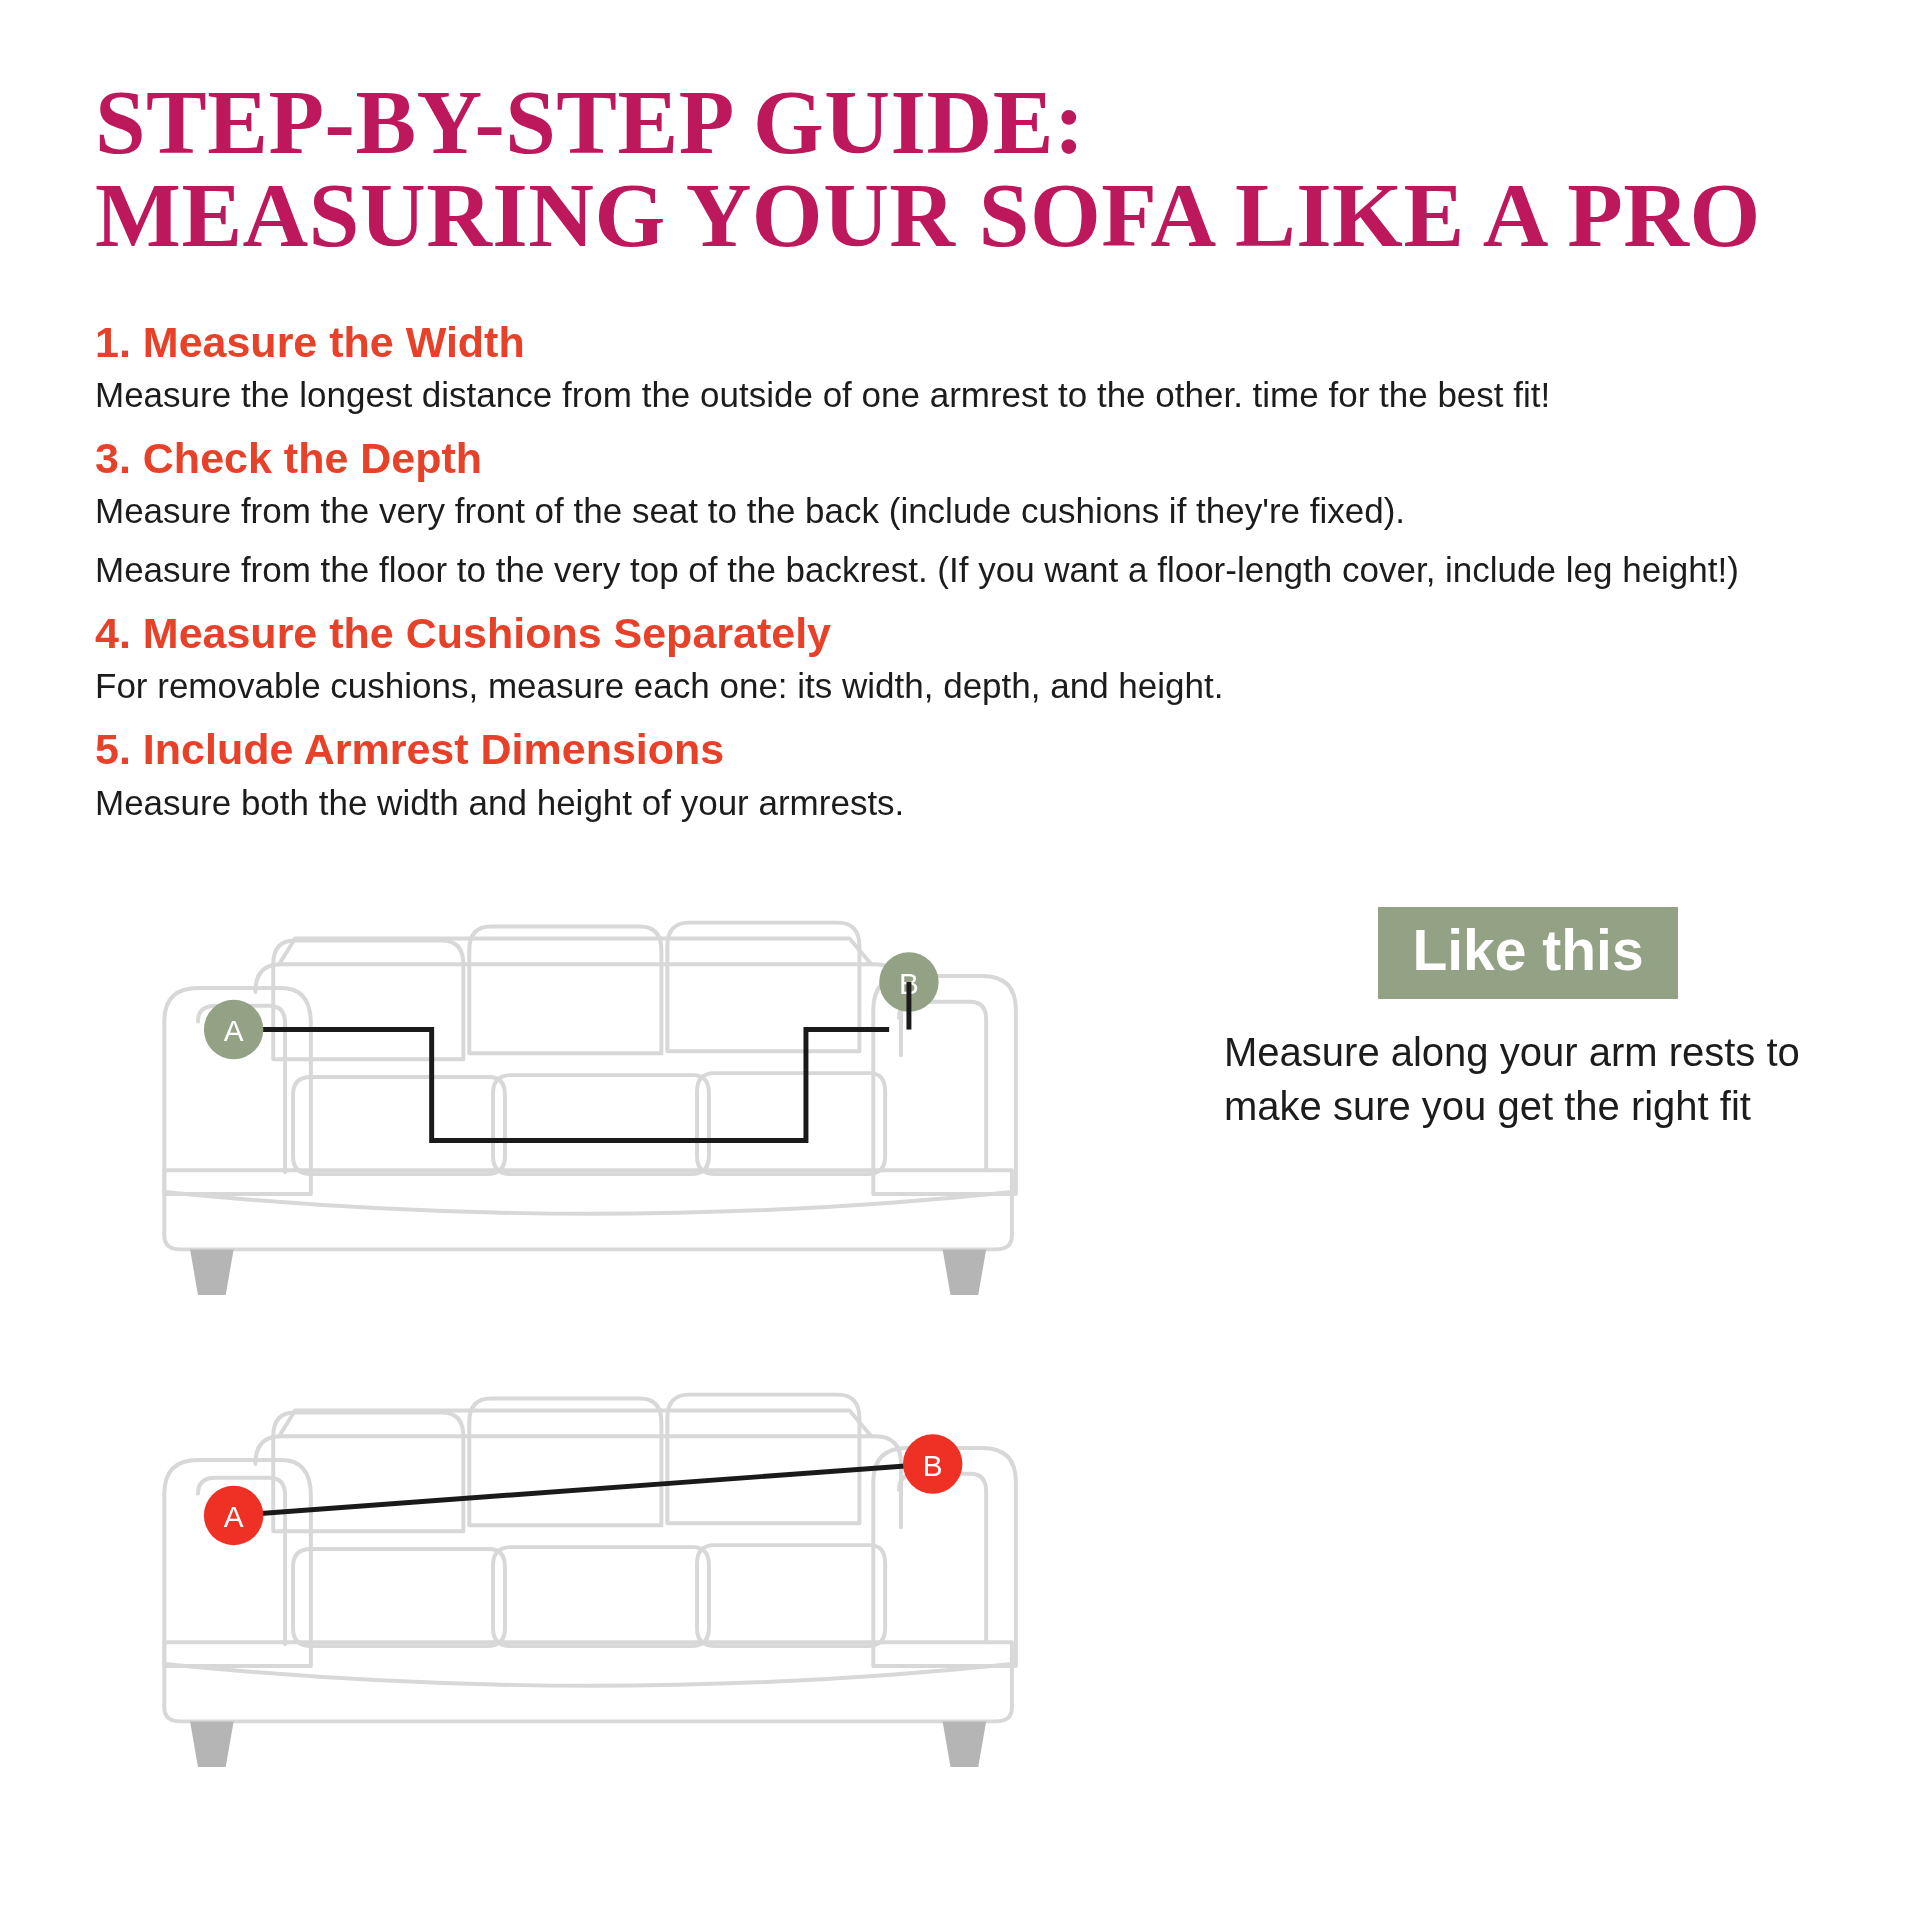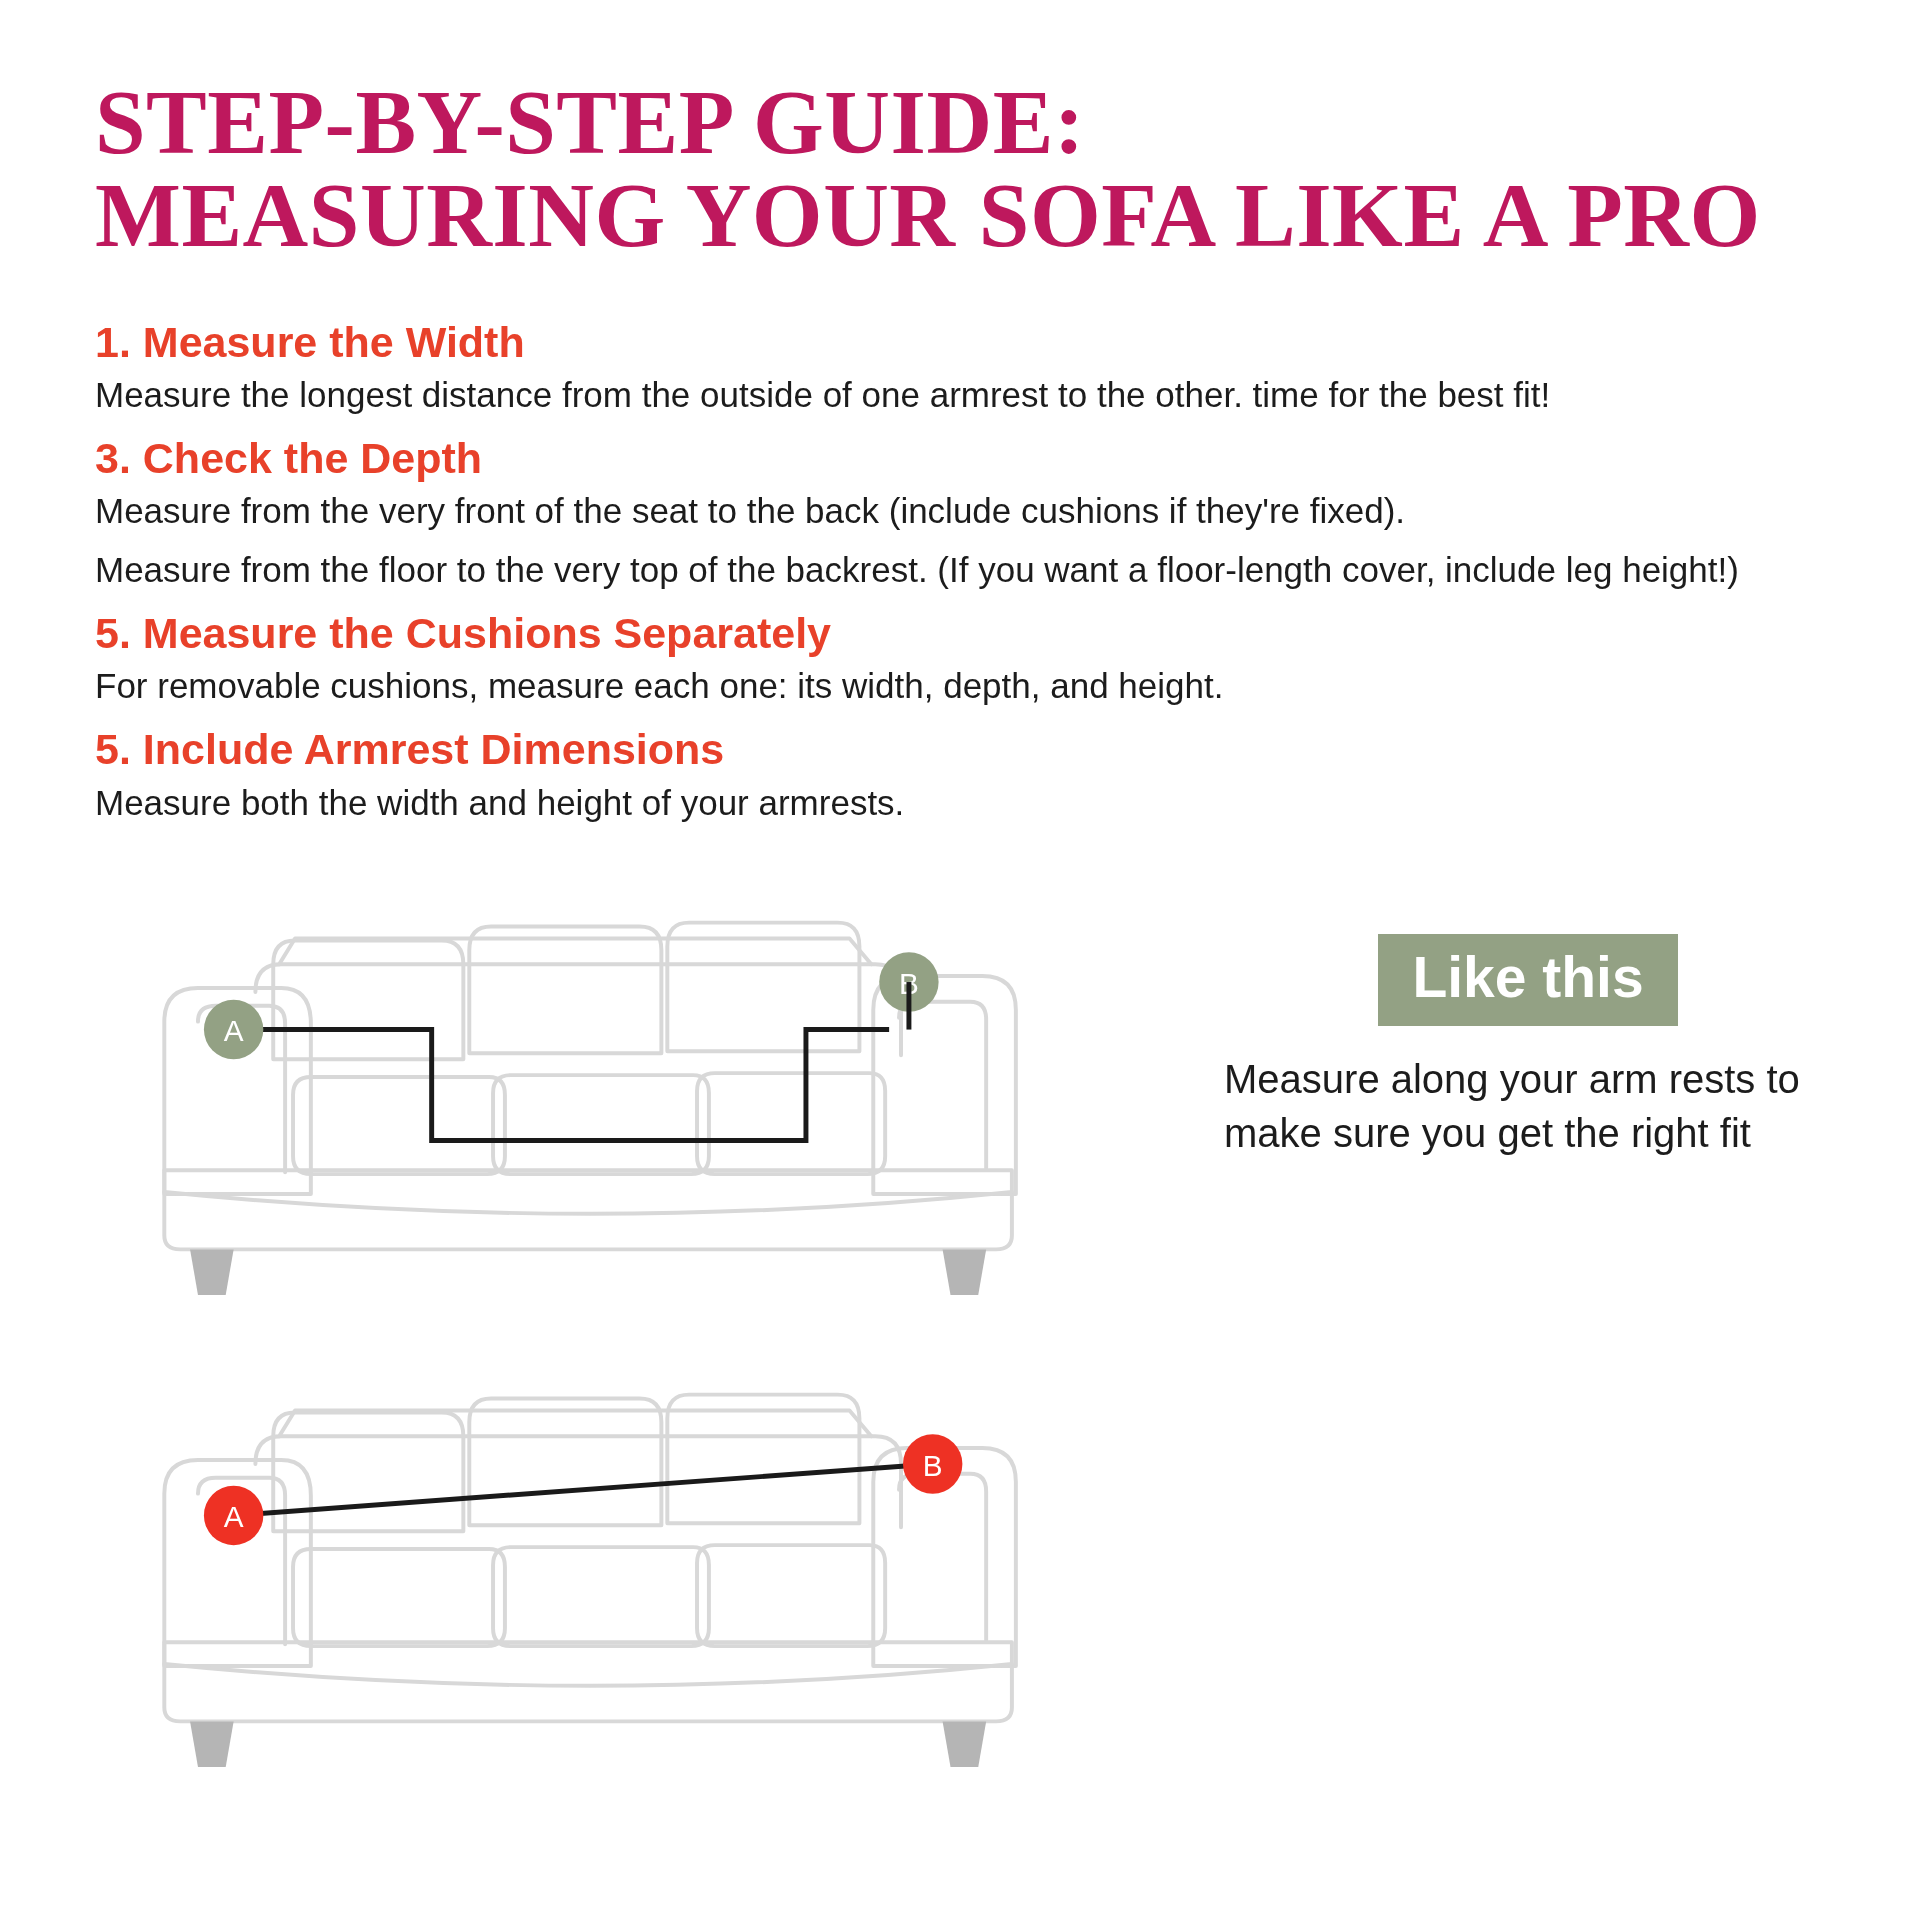--- a/index.html
+++ b/index.html
@@ -81,21 +81,20 @@
     padding-top: 34px;
   }
   .callout-band {
     display: inline-block;
     padding: 14px 34px 18px 34px;
     font-size: 57px;
     font-weight: bold;
     color: #ffffff;
     line-height: 1.05;
     white-space: nowrap;
-    margin-top: 27px;
   }
   .band-good { background: #93a184; }
   .band-bad  { background: #ee4023; }
   .band-row { text-align: center; }
   .callout-text {
     margin-top: 26px;
     font-size: 40px;
     line-height: 1.35;
     text-align: left;
     color: #1c1c1c;
@@ -131,21 +130,21 @@
     <div class="step">
       <div class="step-head">3. Check the Depth</div>
       <div class="step-body">Measure from the very front of the seat to the back (include cushions if they're fixed).</div>
     </div>
 
     <div class="step">
       <div class="step-body">Measure from the floor to the very top of the backrest. (If you want a floor-length cover, include leg height!)</div>
     </div>
 
     <div class="step">
-      <div class="step-head">5. Measure the Cushions Separately</div>
+      <div class="step-head">4. Measure the Cushions Separately</div>
       <div class="step-body">For removable cushions, measure each one: its width, depth, and height.</div>
     </div>
 
     <div class="step">
       <div class="step-head">5. Include Armrest Dimensions</div>
       <div class="step-body">Measure both the width and height of your armrests.</div>
     </div>
 
   </div>
 

